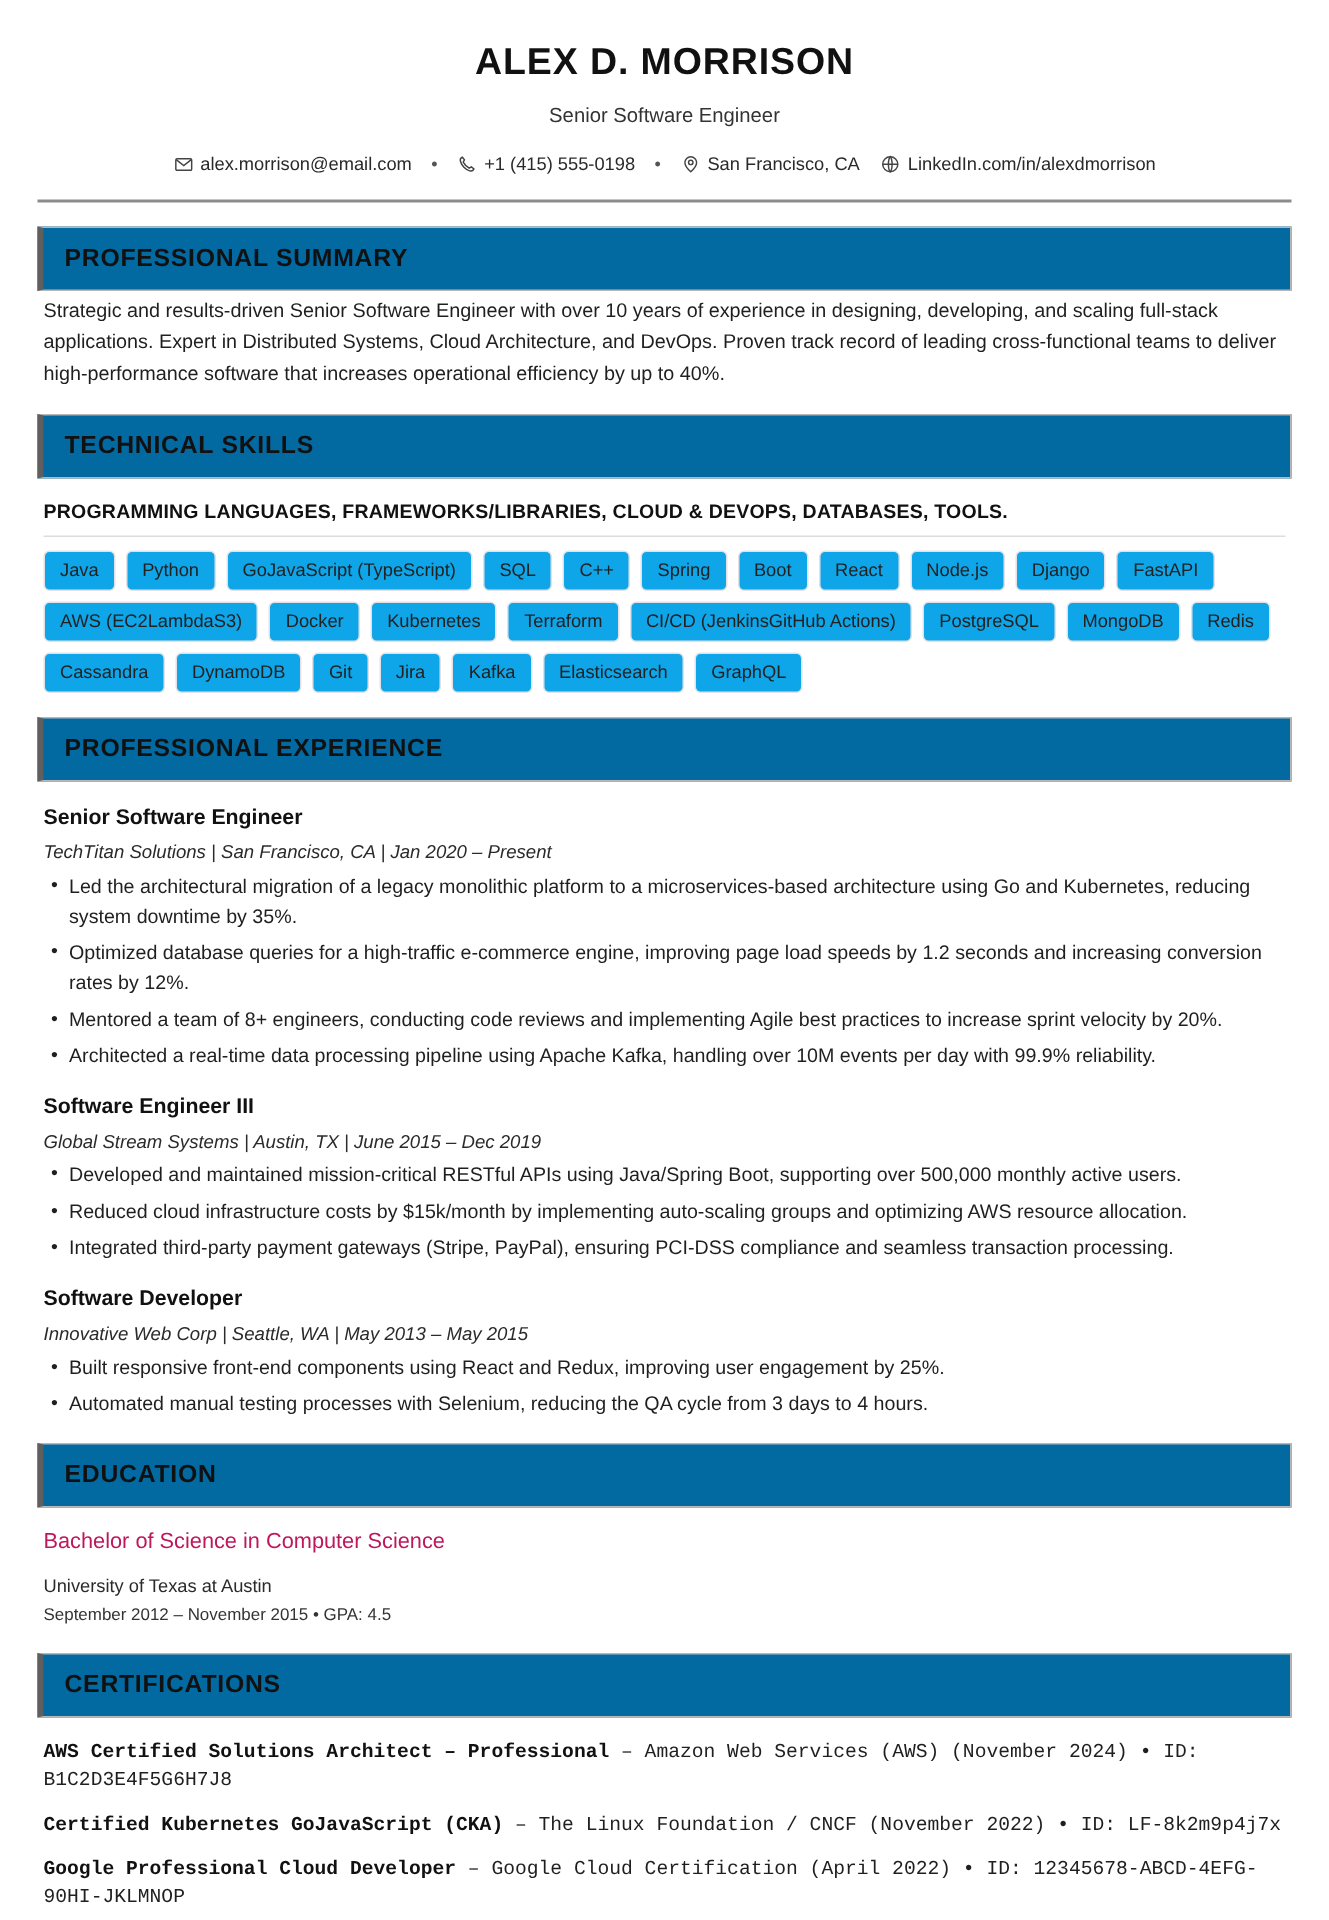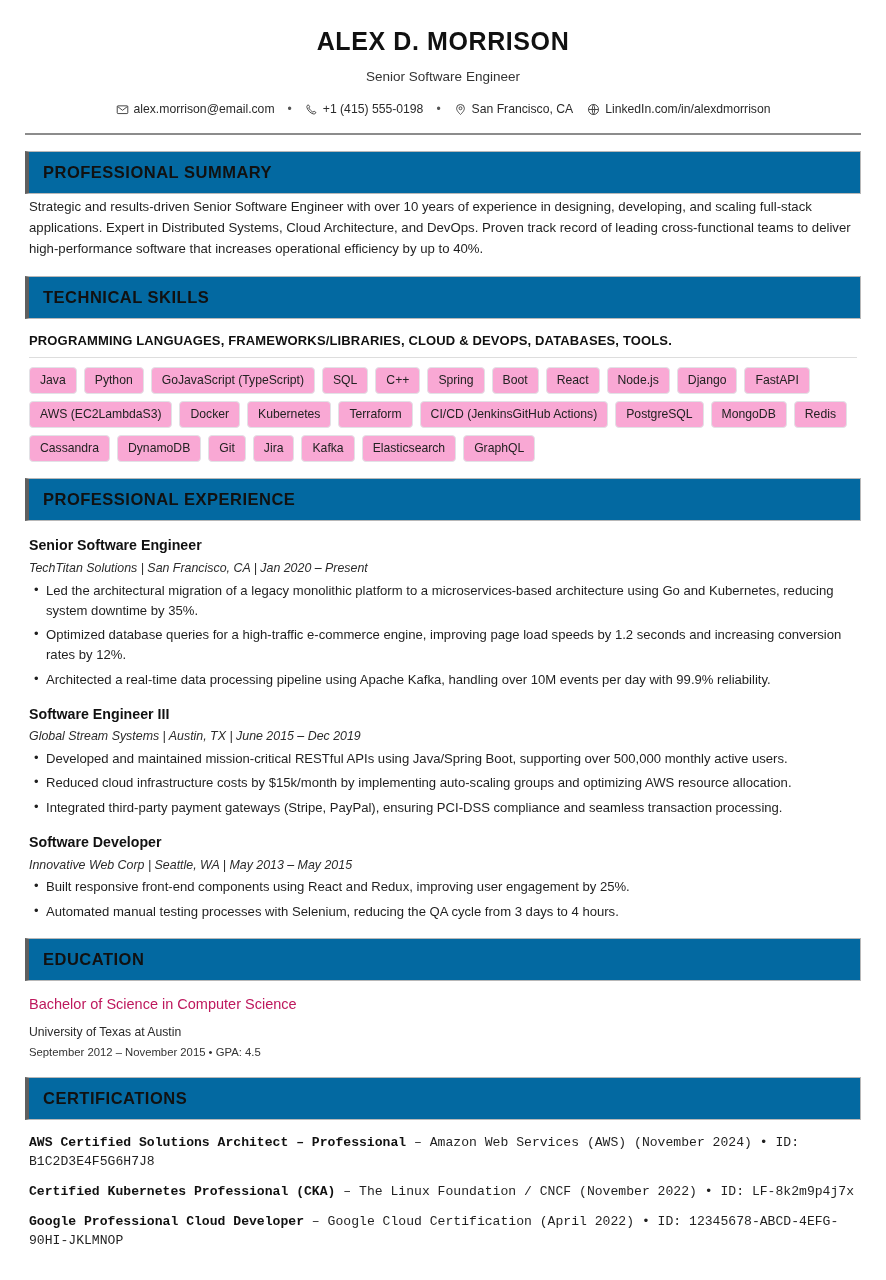--- a/index.html
+++ b/index.html
@@ -127,21 +127,21 @@
   .skill-rows { margin-top: 9px; }
 
   .skill-row {
     display: flex;
     flex-wrap: nowrap;
     gap: 7px;
     margin-bottom: 7px;
   }
 
   .skill-tag {
-    background: #f9a8d4;
+    background: #0ea5e9;
     border: 1px solid #e2e2e6;
     border-radius: 4px;
     padding: 5px 10px;
     font-size: 12.2px;
     color: #222222;
     white-space: nowrap;
     line-height: 1.25;
   }
 
   
@@ -340,20 +340,21 @@
   <div class="section-header">
     <span class="section-header-text">PROFESSIONAL EXPERIENCE</span>
   </div>
   <div class="section-body" id="experience-body">
       <div class="job">
         <div class="job-title">Senior Software Engineer</div>
         <div class="job-meta">TechTitan Solutions | San Francisco, CA | Jan 2020 – Present</div>
         <ul class="bullets">
           <li>Led the architectural migration of a legacy monolithic platform to a microservices-based architecture using Go and Kubernetes, reducing system downtime by 35%.</li>
           <li>Optimized database queries for a high-traffic e-commerce engine, improving page load speeds by 1.2 seconds and increasing conversion rates by 12%.</li>
+          <li>Mentored a team of 8+ engineers, conducting code reviews and implementing Agile best practices to increase sprint velocity by 20%.</li>
           <li>Architected a real-time data processing pipeline using Apache Kafka, handling over 10M events per day with 99.9% reliability.</li>
         </ul>
       </div>
       <div class="job">
         <div class="job-title">Software Engineer III</div>
         <div class="job-meta">Global Stream Systems | Austin, TX | June 2015 – Dec 2019</div>
         <ul class="bullets">
           <li>Developed and maintained mission-critical RESTful APIs using Java/Spring Boot, supporting over 500,000 monthly active users.</li>
           <li>Reduced cloud infrastructure costs by $15k/month by implementing auto-scaling groups and optimizing AWS resource allocation.</li>
           <li>Integrated third-party payment gateways (Stripe, PayPal), ensuring PCI-DSS compliance and seamless transaction processing.</li>
@@ -381,19 +382,19 @@
   </div>
 </div>
 
 <div class="section">
   <div class="section-header">
     <span class="section-header-text">CERTIFICATIONS</span>
   </div>
   <div class="section-body" id="cert-body">
       <div class="cert-list">
         <div class="cert-item"><span class="cert-name">AWS Certified Solutions Architect – Professional</span><span class="cert-detail"> – Amazon Web Services (AWS) (November 2024) • ID: B1C2D3E4F5G6H7J8</span></div>
-        <div class="cert-item"><span class="cert-name">Certified Kubernetes Professional (CKA)</span><span class="cert-detail"> – The Linux Foundation / CNCF (November 2022) • ID: LF-8k2m9p4j7x</span></div>
+        <div class="cert-item"><span class="cert-name">Certified Kubernetes GoJavaScript (CKA)</span><span class="cert-detail"> – The Linux Foundation / CNCF (November 2022) • ID: LF-8k2m9p4j7x</span></div>
         <div class="cert-item"><span class="cert-name">Google Professional Cloud Developer</span><span class="cert-detail"> – Google Cloud Certification (April 2022) • ID: 12345678-ABCD-4EFG-90HI-JKLMNOP</span></div>
       </div>
     </div>
 </div>
 
 <div class="tail-space"></div>
 
 </body></html>

